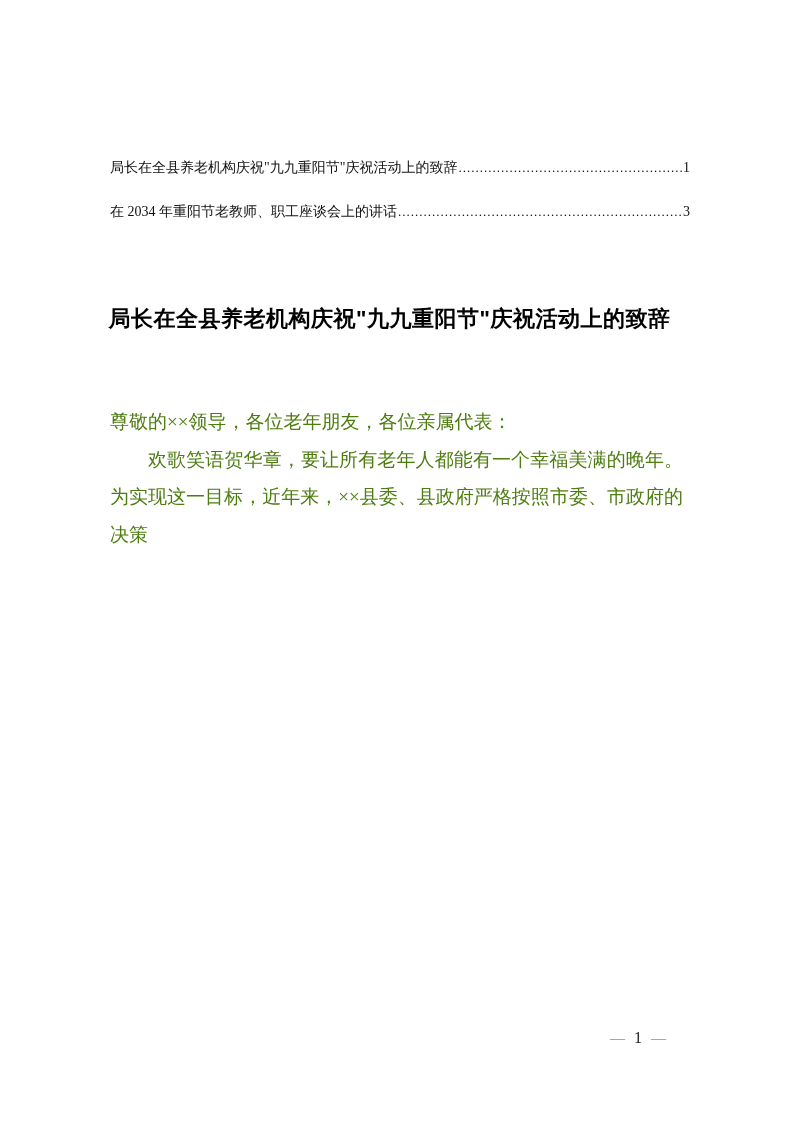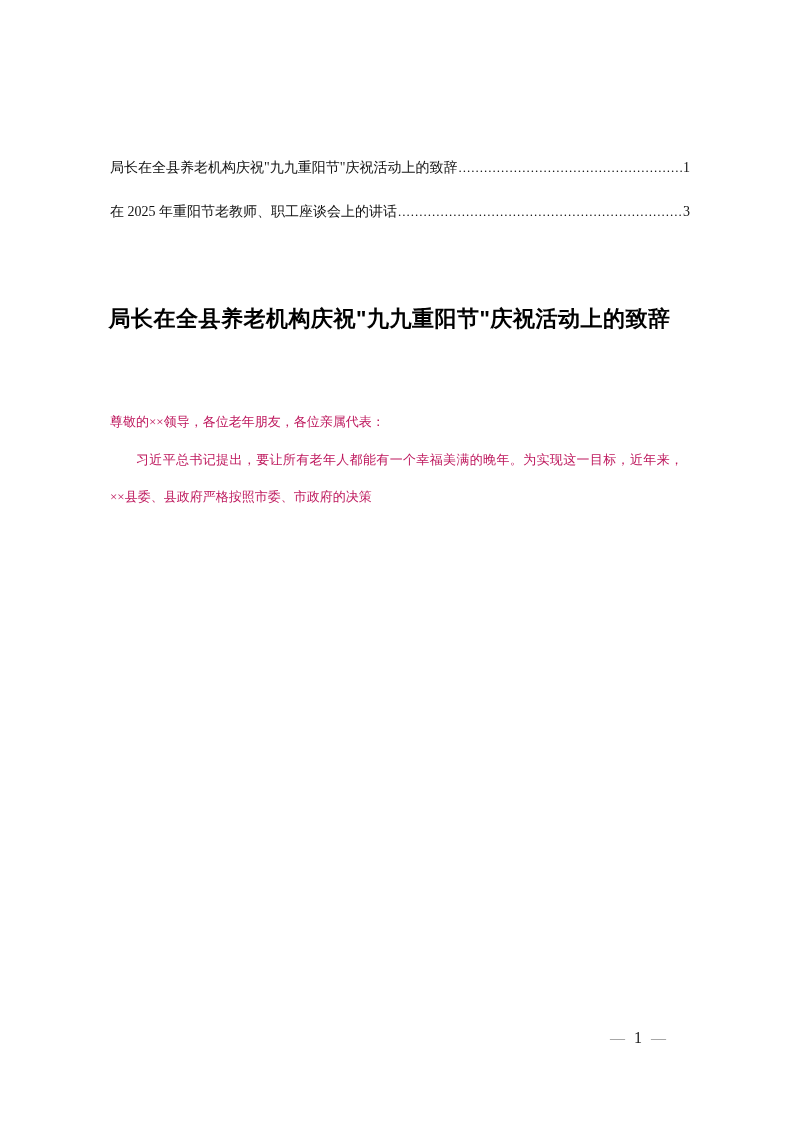--- a/index.html
+++ b/index.html
@@ -62,24 +62,24 @@
     line-height: 34px;
     color: #000;
     letter-spacing: 0.5px;
   }
   
   .content {
     position: absolute;
     left: 110px;
     width: 573px;
     top: 403px;
-    font-size: 13px;
+    font-size: 19px;
     line-height: 37.6px;
     text-align: justify;
-    color: #be185d;
+    color: #4d7c0f;
   }
   .content p {
     margin: 0;
     padding: 0;
   }
   .content p.indent {
     text-indent: 2em;
   }
   
   .footer {
@@ -107,31 +107,31 @@
 
 <div class="page">
 
   <div class="toc">
     <div class="toc-row">
       <span class="toc-text">局长在全县养老机构庆祝"九九重阳节"庆祝活动上的致辞</span>
       <span class="toc-leader">........................................................................................................................................................................................................</span>
       <span class="toc-page">1</span>
     </div>
     <div class="toc-row">
-      <span class="toc-text">在 2025 年重阳节老教师、职工座谈会上的讲话</span>
+      <span class="toc-text">在 2034 年重阳节老教师、职工座谈会上的讲话</span>
       <span class="toc-leader">........................................................................................................................................................................................................</span>
       <span class="toc-page">3</span>
     </div>
   </div>
 
   <h1 class="doc-title">局长在全县养老机构庆祝"九九重阳节"庆祝活动上的致辞</h1>
 
   <div class="content">
     <p>尊敬的××领导，各位老年朋友，各位亲属代表：</p>
-    <p class="indent">习近平总书记提出，要让所有老年人都能有一个幸福美满的晚年。为实现这一目标，近年来，××县委、县政府严格按照市委、市政府的决策</p>
+    <p class="indent">欢歌笑语贺华章，要让所有老年人都能有一个幸福美满的晚年。为实现这一目标，近年来，××县委、县政府严格按照市委、市政府的决策</p>
   </div>
 
   <div class="footer">
     <span class="dash">—</span>
     <span class="num">1</span>
     <span class="dash">—</span>
   </div>
 
 </div>
 

